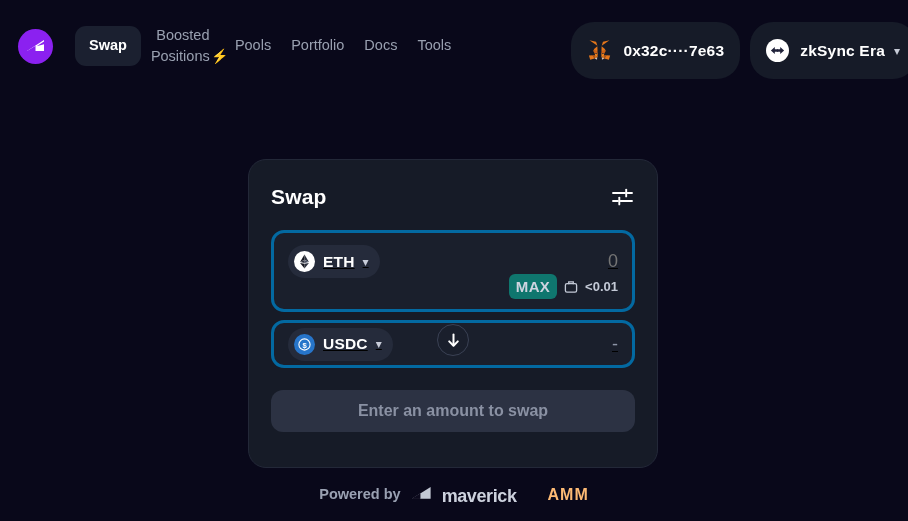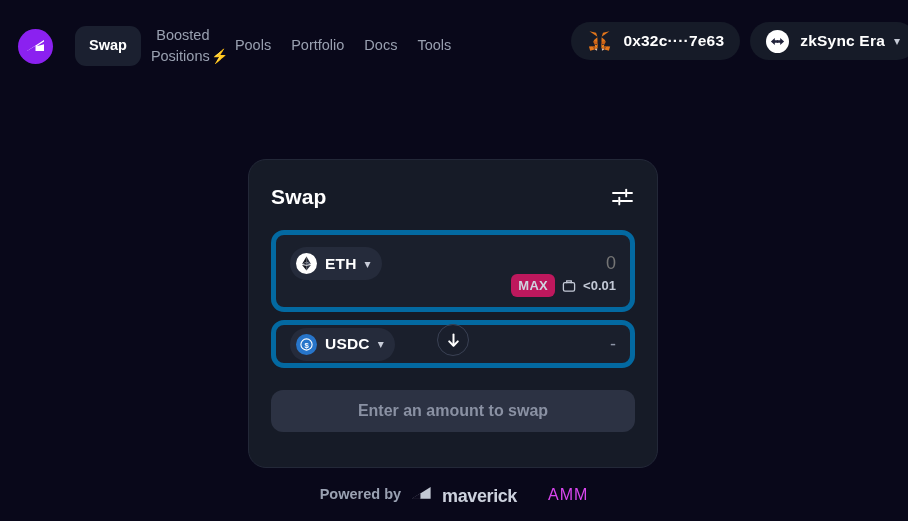--- a/index.html
+++ b/index.html
@@ -46,21 +46,21 @@
     flex: 0 0 auto;
   }
 
   .wallet-group {
     position: absolute; right: -8px; top: 22px;
     display: flex; align-items: center; gap: 10px;
   }
   .chip {
     display: flex; align-items: center; gap: 11px;
     background: #161b28; border-radius: 23px;
-    height: 38px; padding: 0 16px;
+    height: 57px; padding: 0 16px;
   }
   .chip-label { color: #fff; font-size: 15.5px; font-weight: 700; letter-spacing: .2px; }
   .fox {
     width: 25px; height: 25px; flex: 0 0 auto;
   }
   .zk-logo {
     width: 23px; height: 23px; border-radius: 50%;
     background: #ffffff; flex: 0 0 auto;
     display: flex; align-items: center; justify-content: center;
   }
@@ -78,24 +78,25 @@
   .card-head {
     display: flex; align-items: center; justify-content: space-between;
     height: 30px; margin-bottom: 18px;
   }
   .card-title { color: #fff; font-size: 21px; font-weight: 700; letter-spacing: .2px; }
   .settings-btn { width: 26px; height: 26px; display:flex; align-items:center; justify-content:center; }
 
   .io-box {
     position: relative;
     background: #1a1f2c;
-    border: 5px solid #0369a1;
+    border: 3px solid #0369a1;
     border-radius: 13px;
     height: 82px;
     padding: 12px 14px;
+    text-decoration: underline;
   }
   .io-box.out { height: 48px; display: flex; align-items: center; margin-top: 8px; }
   .io-top { display: flex; align-items: center; justify-content: space-between; }
 
   .token-pill {
     display: flex; align-items: center; gap: 8px;
     background: #252b3b;
     border-radius: 18px;
     height: 33px; padding: 0 11px 0 6px;
   }
@@ -110,22 +111,22 @@
     text-align: right; background: none; border: none; outline: none;
     width: 150px; font-family: "Liberation Sans", sans-serif;
   }
   .amount-out { color: #8c94a6; font-size: 18px; margin-left: auto; font-weight: 500; }
 
   .io-bottom {
     position: absolute; right: 14px; bottom: 10px;
     display: flex; align-items: center; gap: 7px;
   }
   .max-btn {
-    background: #be185d; color: #cfd4e0;
-    font-size: 13px; font-weight: 700; letter-spacing: .3px;
+    background: #0f766e; color: #cfd4e0;
+    font-size: 15px; font-weight: 700; letter-spacing: .3px;
     border-radius: 6px; padding: 4px 7px;
   }
   .bal-text { color: #c3c9d6; font-size: 13px; font-weight: 700; }
 
   .swap-arrow {
     position: absolute; left: 50%; top: 164px;
     transform: translateX(-50%);
     width: 32px; height: 32px; border-radius: 50%;
     background: #1a1f2c; border: 1px solid #3a4154;
     display: flex; align-items: center; justify-content: center;
@@ -140,21 +141,21 @@
     color: #8a91a3; font-size: 16px; font-weight: 700;
   }
 
   
   .footer {
     position: absolute; left: 0; top: 486px; width: 908px;
     display: flex; justify-content: center; gap: 9px;
   }
   .pw-text { color: #9aa1b2; font-size: 14.5px; font-weight: 700; }
   .mav-word { color: #ccd1dd; font-size: 18px; font-weight: 700; letter-spacing: -.4px; }
-  .amm-word { color: #d946ef; font-size: 16px; font-weight: 400; letter-spacing: 1px; margin-left: 22px; }
+  .amm-word { color: #fdba74; font-size: 16px; font-weight: 700; letter-spacing: 1px; margin-left: 22px; }
 </style>
 </head>
 <body>
 
 <div id="app">
 
   <div class="header">
 
     <div class="brand-logo">
       <svg width="20" height="16" viewBox="0 0 20 16">

